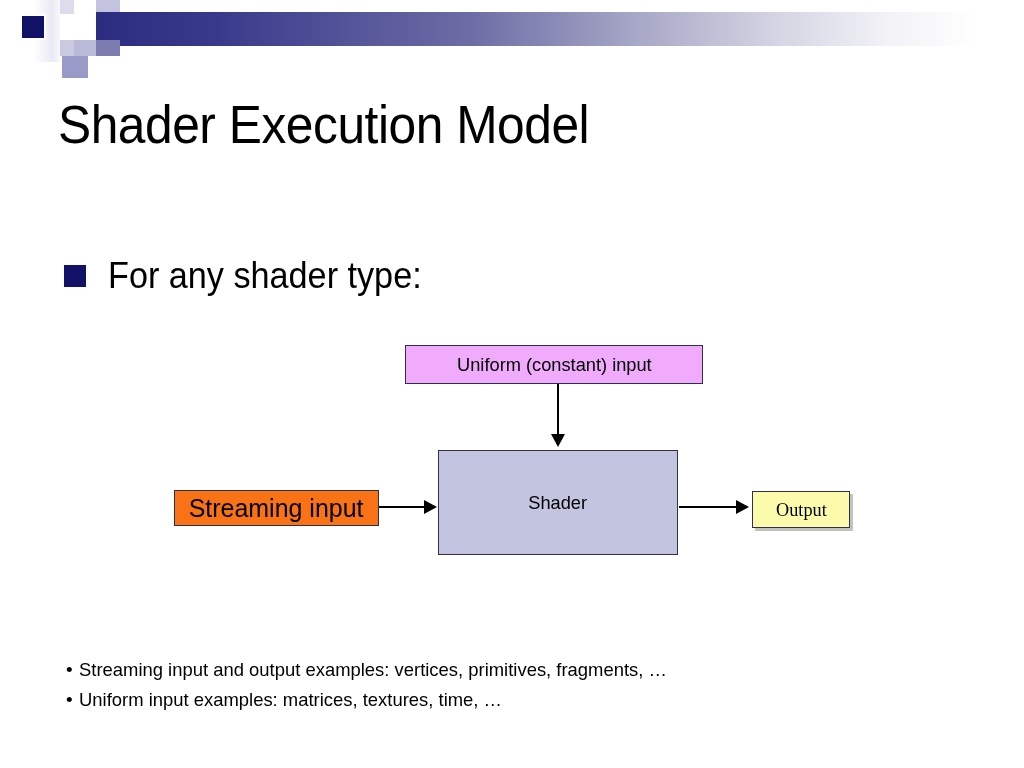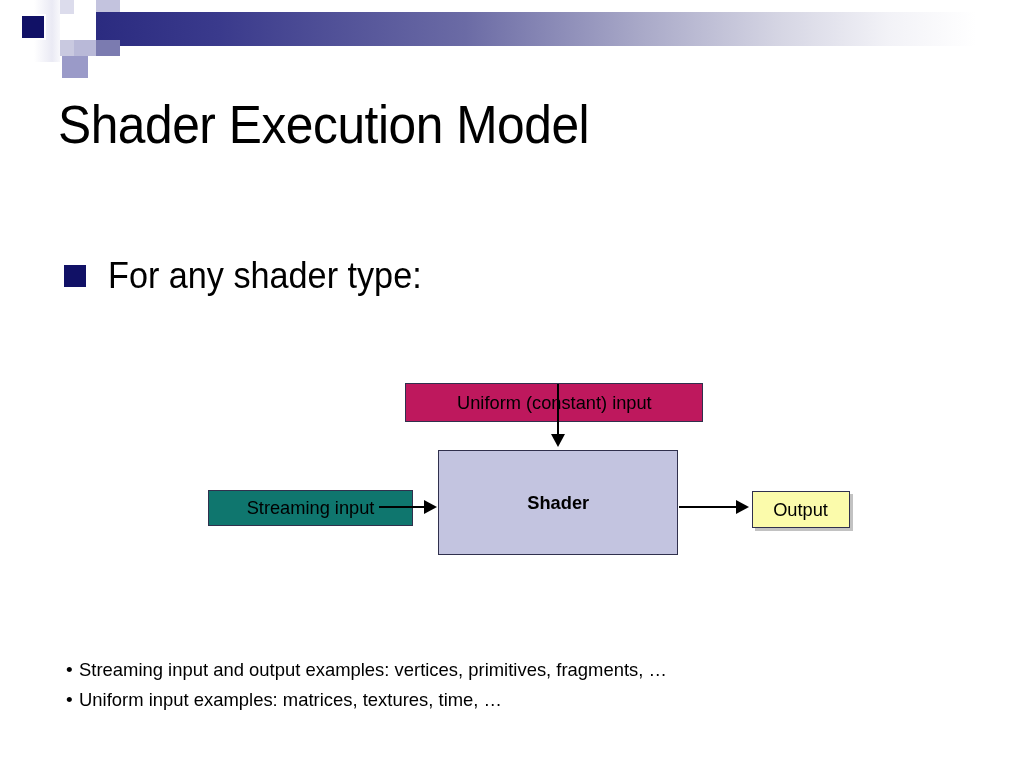--- a/index.html
+++ b/index.html
@@ -105,48 +105,46 @@
   }
   .node span {
     transform: scaleX(0.96);
     transform-origin: center;
     white-space: nowrap;
   }
 
   #node-uniform {
     left: 405px; top: 345px;
     width: 298px; height: 39px;
-    background: #be185d;
-    border: 1px solid #30304d;
-    font-size: 19px;
-    margin-top: 38px;
+    background: #f0abfc;
+    border: 1px solid #30304d;
+    font-size: 19px;
   }
   #node-shader {
     left: 438px; top: 450px;
     width: 240px; height: 105px;
     background: #c3c4e0;
     border: 1px solid #30304d;
     font-size: 19px;
-    font-weight: bold;
   }
   #node-streaming {
     left: 174px; top: 490px;
     width: 205px; height: 36px;
-    background: #0f766e;
-    border: 1px solid #30304d;
-    font-size: 19px;
-    margin-left: 34px;
+    background: #f97316;
+    border: 1px solid #30304d;
+    font-size: 26px;
   }
   #node-output {
     left: 752px; top: 491px;
     width: 98px; height: 37px;
     background: #fbfbab;
     border: 1px solid #30304d;
     font-size: 19px;
     box-shadow: 3px 3px 0 rgba(120,120,120,0.45);
+    font-family: Liberation Serif, serif;
   }
 
   
   .arrow-line {
     position: absolute;
     background: #000000;
   }
   .arrow-head-down {
     position: absolute;
     width: 0; height: 0;

